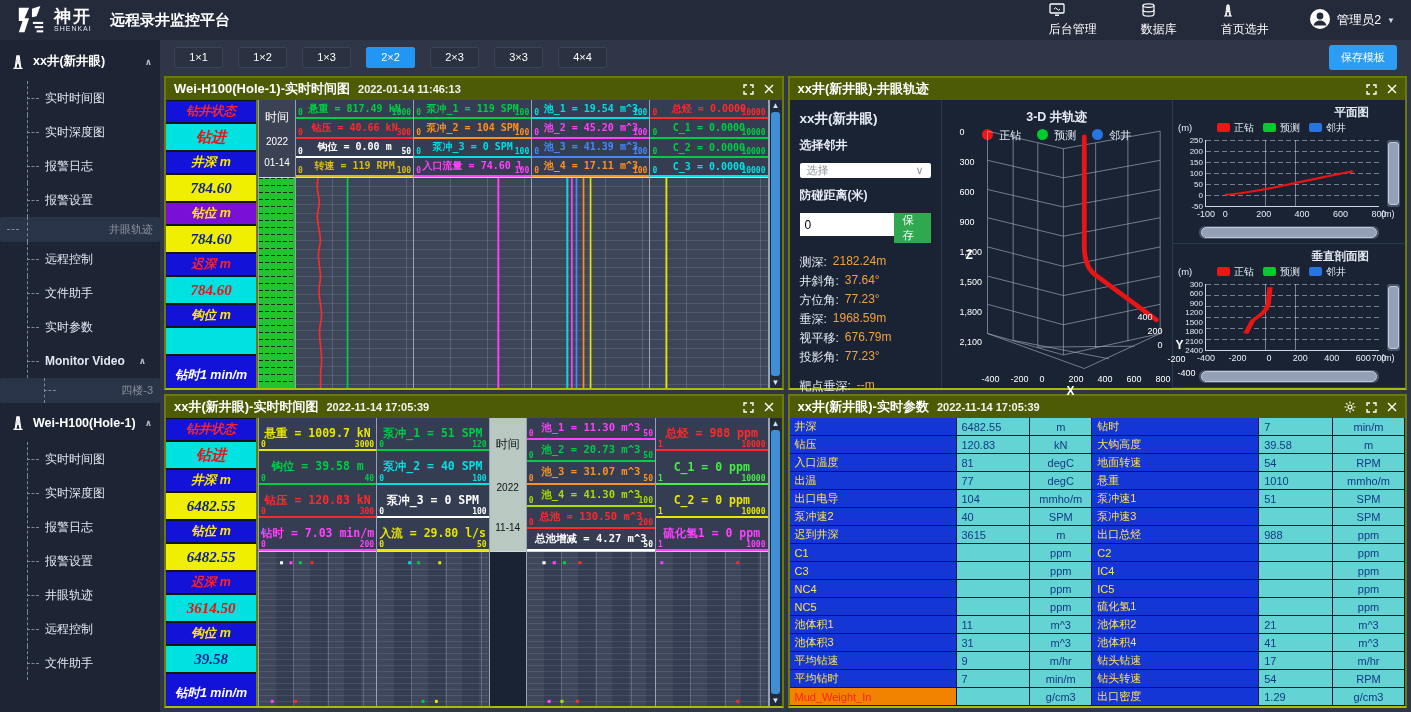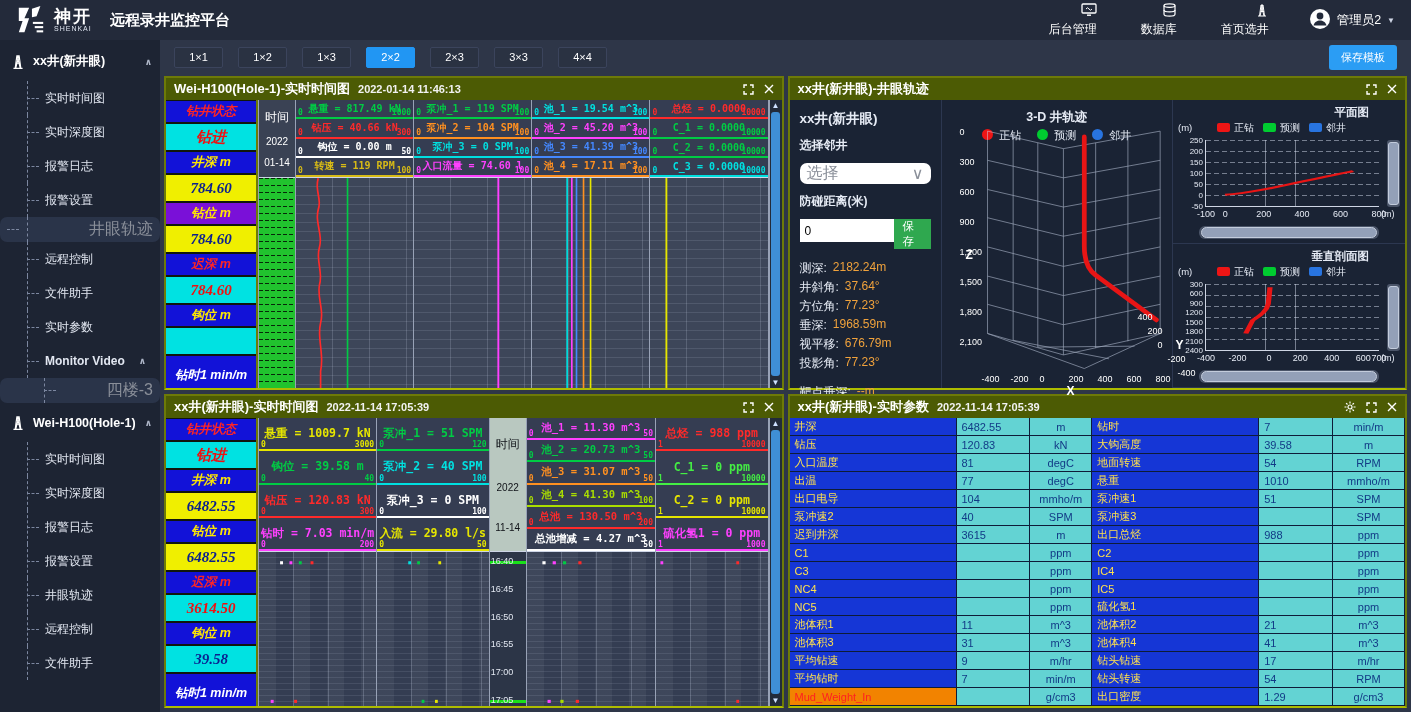--- a/index.html
+++ b/index.html
@@ -8,21 +8,21 @@
 .app{display:flex;flex-direction:column;height:100%}
 
 .tophdr{height:40px;background:#232a3a;display:flex;align-items:center;padding:0 16px;flex:0 0 auto}
 .logo{display:flex;align-items:center;gap:8px}
 .logo svg{display:block}
 .brandcol{display:flex;flex-direction:column;line-height:1}
 .brand{font-size:17px;font-weight:bold;letter-spacing:2px}
 .brandsub{font-size:7px;letter-spacing:1px;color:#dfe5f0}
 .apptitle{font-size:15px;font-weight:bold;margin-left:18px}
 .nav{margin-left:auto;display:flex;gap:44px;align-items:center}
-.navitem{display:flex;flex-direction:column;align-items:flex-end;gap:1px;font-size:12px;color:#fff;cursor:pointer}
+.navitem{display:flex;flex-direction:column;align-items:flex-start;gap:1px;font-size:12px;color:#fff;cursor:pointer}
 .userbox{display:flex;align-items:center;gap:6px;margin-left:40px;font-size:12.5px;cursor:pointer}
 .ucaret{font-size:8px;color:#cfd6e6}
 
 .main{flex:1;display:flex;min-height:0}
 .sidebar{width:160px;flex:0 0 auto;background:#1d2433;overflow:hidden;padding-top:2px}
 .whead{display:flex;align-items:center;gap:7px;font-weight:bold;font-size:12.5px;padding:11px 8px 11px 10px;cursor:pointer}
 .whead svg{flex:0 0 auto}
 .wcaret{margin-left:auto;font-size:9px;color:#aeb6c8}
 .item{display:flex;align-items:center;height:34px;font-size:12px;color:#e2e7f1;position:relative;padding-left:27px;cursor:pointer;white-space:nowrap}
 .item::before{content:"";position:absolute;left:27px;top:0;bottom:0;border-left:1px dashed #7c87a0}
@@ -81,21 +81,21 @@
 .timecol{flex:1;position:relative;background:#2c3547;font-size:9px;color:#e3e8f2;overflow:hidden}
 .timecol .tlab{position:absolute;left:1px;transform:translateY(-50%)}
 .timecol .gline{position:absolute;left:0;right:0;height:3px;background:#19e019}
 .vscroll{flex:0 0 13px;background:#222b3a;display:flex;flex-direction:column;align-items:center;color:#cfe2ff;font-size:8px;border-left:1px solid #98a2b6;padding:1px 0}
 .vthumb{flex:1;width:9px;background:#3f8fd6;border-radius:3px;margin:2px 0}
 
 .trwrap{flex:1;display:flex;min-height:0;color:#e6ebf5}
 .trleft{width:152px;flex:0 0 auto;padding:10px 10px;display:flex;flex-direction:column;gap:9px;font-size:12px;border-right:1px solid #2c3750}
 .wname{font-weight:bold;font-size:13.5px}
 .flabel{font-weight:bold;font-size:12px}
-.sel{background:#fff;color:#8a8f99;height:25px;display:flex;align-items:center;justify-content:space-between;padding:0 7px;font-size:16px;border-radius:7px;cursor:pointer}
+.sel{background:#fff;color:#8a8f99;height:25px;display:flex;align-items:center;justify-content:space-between;padding:0 7px;font-size:11px;border-radius:2px;cursor:pointer}
 .dist{display:flex}
 .dist input{width:94px;height:23px;border:none;font-size:12px;padding:0 5px;font-family:inherit}
 .savegreen{background:#2fa84f;color:#fff;font-size:11.5px;display:flex;align-items:center;padding:0 9px;cursor:pointer}
 .stat{display:flex;gap:6px;font-size:12px;margin-top:2px}
 .stat .sv{color:#f0a23c}
 .stat.gap{margin-top:12px}
 .plot3d{flex:1;position:relative;min-width:0}
 .p3title{position:absolute;top:9px;left:0;right:0;text-align:center;font-weight:bold;font-size:12.5px}
 .legend{display:flex;gap:16px;font-size:11px;align-items:center;justify-content:center}
 .p3legend{position:absolute;top:28px;left:0;right:0}
@@ -804,30 +804,20 @@
                       <rect x="52" y="96" width="2.5" height="2" fill="#e6e600"></rect>
                   </svg>
                 </div>
               </div>
               <div class="ttrack">
                 <div class="thead">
                   <span class="tt">时间</span>
                   <span>2022</span>
                   <span>11-14</span>
                 </div>
-                <div class="timecol">
-                  <div class="gline" style="top:6%"></div>
-                  <div class="gline" style="top:96%"></div>
-                <span class="tlab" style="top: 6%;">16:40</span>
-                    <span class="tlab" style="top: 24%;">16:45</span>
-                    <span class="tlab" style="top: 42%;">16:50</span>
-                    <span class="tlab" style="top: 60%;">16:55</span>
-                    <span class="tlab" style="top: 78%;">17:00</span>
-                    <span class="tlab" style="top: 96%;">17:05</span>
-                  </div>
               </div>
               <div class="track pools" style="flex:1.15">
                 <div class="chdr">
                     <div class="crow" style="color: rgb(255, 64, 255); border-bottom-color: rgb(255, 64, 255);">
                       <span class="mn">0</span>
                       <span class="ct">池_1 = 11.30 m^3</span>
                       <span class="mx">50</span>
                     </div>
                     <div class="crow" style="color: rgb(0, 204, 68); border-bottom-color: rgb(0, 204, 68);">
                       <span class="mn">0</span>

